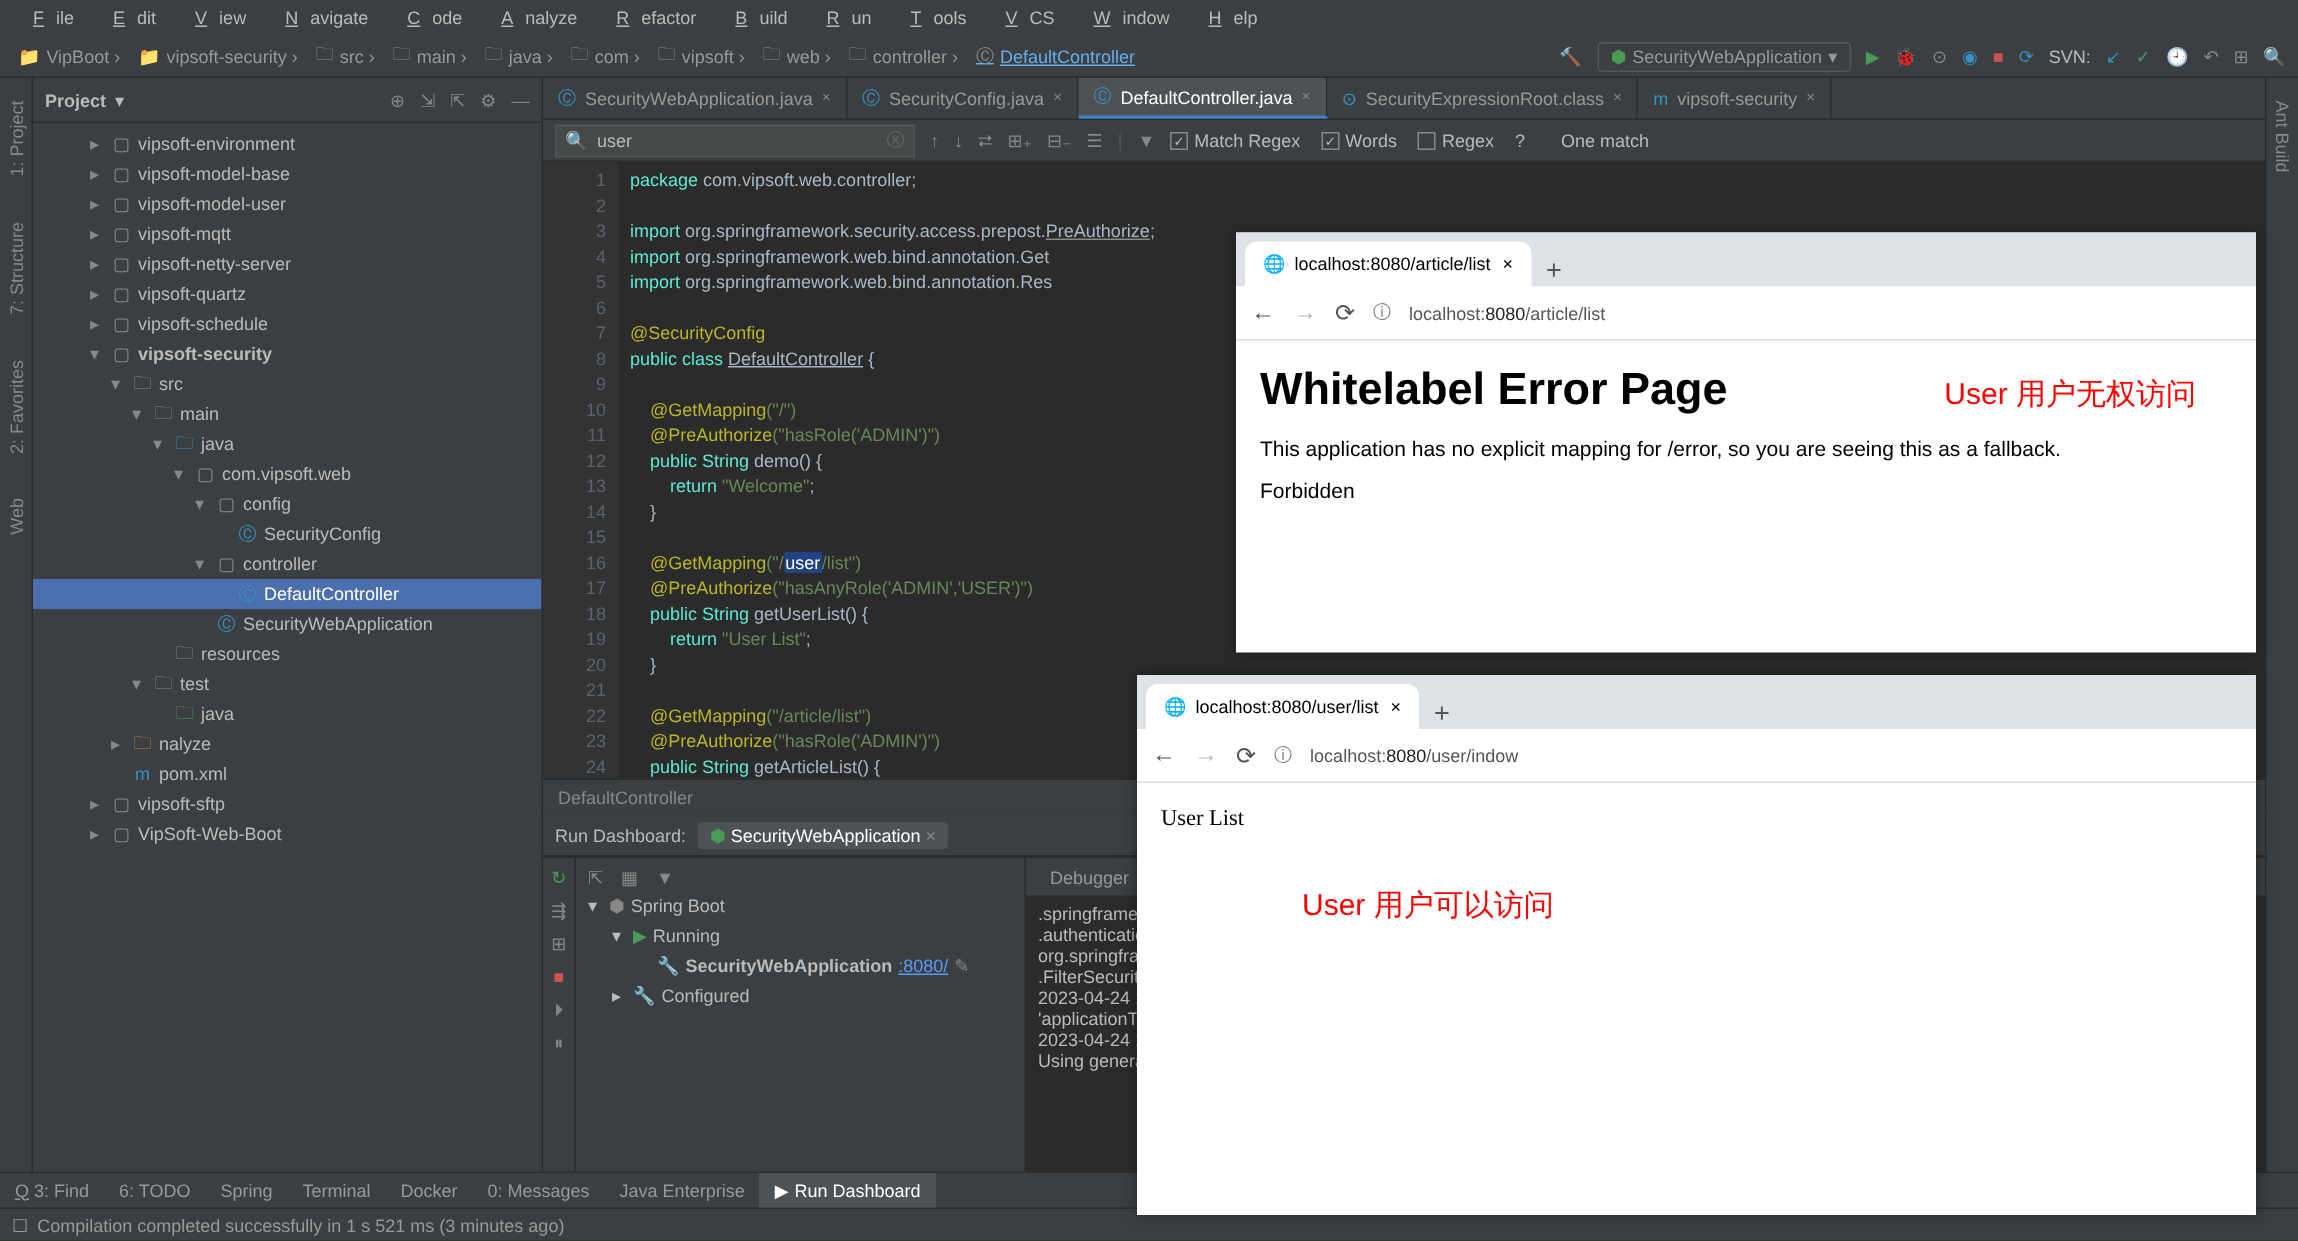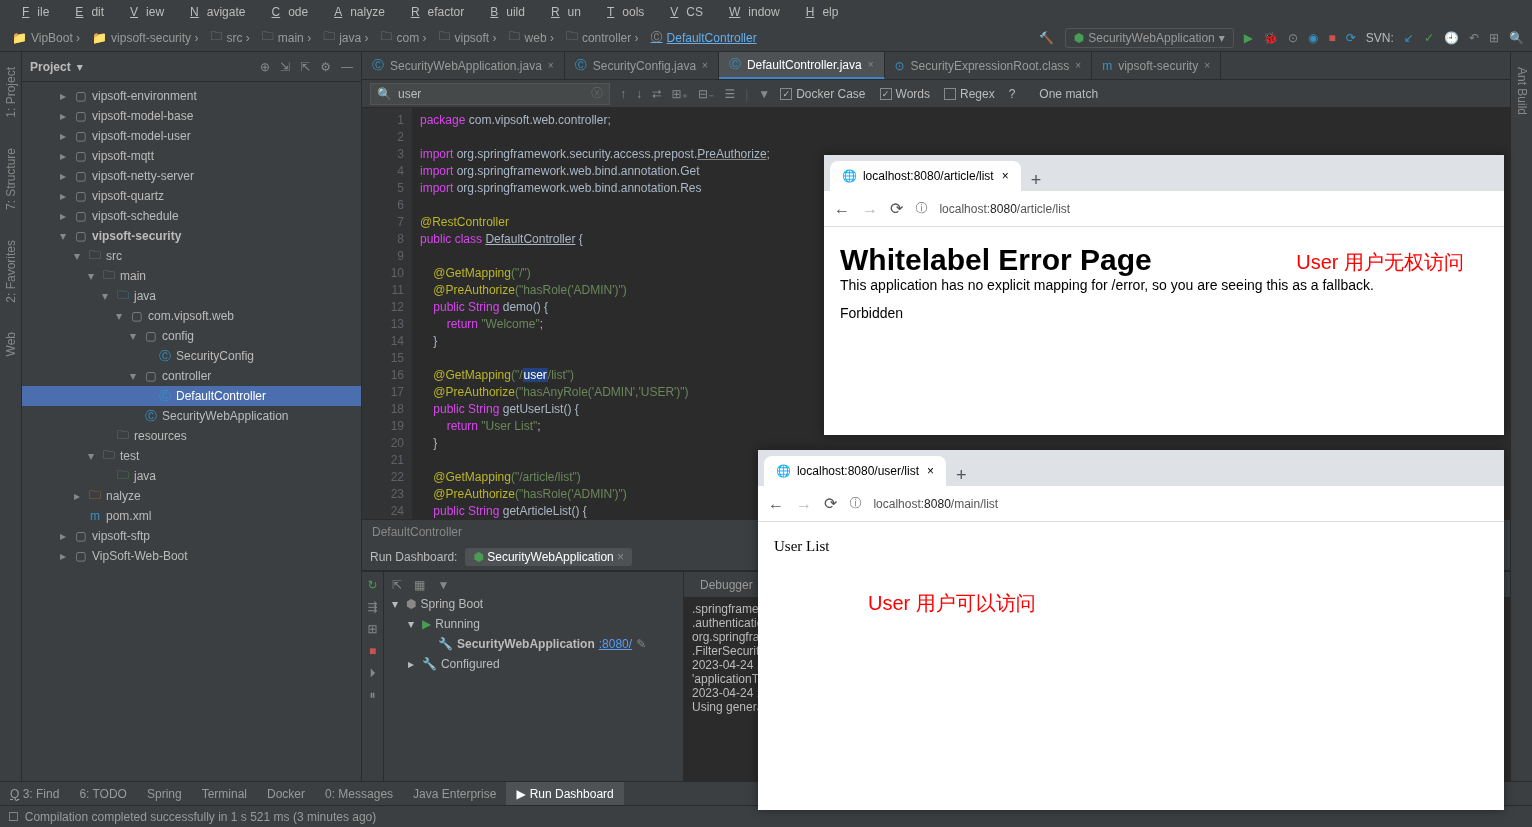--- a/index.html
+++ b/index.html
@@ -30,21 +30,21 @@
 .tab.active{background:#4e5254;color:#fff;border-bottom:2px solid #4083c9}
 .tab .close{color:#888;font-size:10px}
 .searchbar{display:flex;height:28px;background:#3c3f41;align-items:center;padding:0 8px;gap:10px;border-bottom:1px solid #2b2b2b}
 .search-input{flex:0 0 240px;background:#45494a;border:1px solid #555;color:#bbb;height:22px;padding:0 6px;display:flex;align-items:center;gap:6px}
 .search-opts{display:flex;gap:14px;align-items:center}
 .chk{display:flex;align-items:center;gap:4px}
 .chk-box{width:12px;height:12px;border:1px solid #888;display:inline-flex;align-items:center;justify-content:center;font-size:9px}
 .code{flex:1;display:flex;font-family:Consolas,monospace;font-size:13px;line-height:17px;overflow:hidden;position:relative}
 .gutter{width:50px;background:#313335;color:#606366;text-align:right;padding:4px 8px 4px 0}
 .code-body{flex:1;padding:4px 0 4px 8px;white-space:pre;color:#a9b7c6}
-.kw{color:#d946ef}
+.kw{color:#5eead4}
 .str{color:#6a8759}
 .ann{color:#bbb529}
 .hl{background:#214283;color:#fff;padding:0 1px}
 .code-footer{height:24px;background:#3c3f41;border-top:1px solid #2b2b2b;display:flex;align-items:center;padding:0 10px;color:#888}
 .right-gutter{width:22px;background:#3c3f41;border-left:1px solid #2b2b2b;writing-mode:vertical-lr;display:flex;align-items:center;padding-top:10px}
 .right-gutter span{color:#888;padding:5px 2px}
 .bottom-panels{height:210px;display:flex;border-top:1px solid #2b2b2b}
 .dash-header{height:28px;background:#3c3f41;display:flex;align-items:center;padding:0 8px;border-bottom:1px solid #2b2b2b;gap:8px}
 .dash-tab{padding:2px 8px;color:#999}
 .dash-tab.on{background:#4e5254;color:#fff;border-radius:3px}
@@ -64,21 +64,21 @@
 .browser.bot{left:758px;top:450px;width:746px;height:360px}
 .b-tabs{height:36px;background:#dee1e6;display:flex;align-items:flex-end;padding:0 6px}
 .b-tab{background:#fff;height:30px;border-radius:8px 8px 0 0;display:flex;align-items:center;padding:0 12px;gap:8px;font-size:12px;min-width:180px;justify-content:space-between}
 .b-tab .ttl{display:flex;align-items:center;gap:6px}
 .b-new{padding:0 10px;font-size:18px;color:#555}
 .b-addr{height:36px;background:#fff;border-bottom:1px solid #ddd;display:flex;align-items:center;padding:0 10px;gap:12px}
 .b-addr .nav{color:#555;font-size:16px}
 .b-url{flex:1;color:#555;font-size:13px}
 .b-url .host{color:#202124}
 .b-body{padding:16px;font-family:"Times New Roman",serif}
-.b-body h1{font-size:30px;font-weight:bold;}
+.b-body h1{font-size:30px;font-weight:bold;margin-bottom:14px}
 .b-body p{font-size:14px;margin-bottom:12px;font-family:Arial}
 .ann-red{position:absolute;color:#ff0000;font-size:20px;font-family:"Microsoft YaHei",Arial}
 .icon-btn{cursor:pointer;color:#888}
 .green-arrow{color:#499c54}
 .u{text-decoration:underline}
 </style>
 </head>
 <body>
 
 <div class="menubar" id="menubar">
@@ -317,21 +317,21 @@
       <span class="icon-btn">↓</span>
       <span class="icon-btn">⮂</span>
       <span class="icon-btn">⊞₊</span>
       <span class="icon-btn">⊟₋</span>
       <span class="icon-btn">☰</span>
       <span style="color:#555">|</span>
       <span class="icon-btn">▼</span>
       <div class="search-opts">
         <span class="chk">
             <span class="chk-box">✓</span>
-            <span>Docker Case</span>
+            <span>Match Regex</span>
           </span>
         <span class="chk">
             <span class="chk-box">✓</span>
             <span>Words</span>
           </span>
         <span class="chk">
             <span class="chk-box"></span>
             <span>Regex</span>
           </span>
         <span>?</span>
@@ -364,21 +364,21 @@
           <div>22</div>
           <div>23</div>
           <div>24</div>
         </div>
       <div class="code-body" id="codebody"><span class="kw">package</span> com.vipsoft.web.controller;
 
 <span class="kw">import</span> org.springframework.security.access.prepost.<span class="u" style="text-decoration-color:#888">PreAuthorize</span>;
 <span class="kw">import</span> org.springframework.web.bind.annotation.Get
 <span class="kw">import</span> org.springframework.web.bind.annotation.Res
 
-<span class="ann">@RestController</span>
+<span class="ann">@SecurityConfig</span>
 <span class="kw">public class </span><span class="u">DefaultController</span> {
 
     <span class="ann">@GetMapping</span><span class="str">("/")</span>
     <span class="ann">@PreAuthorize</span><span class="str">("hasRole('ADMIN')")</span>
     <span class="kw">public String </span>demo() {
         <span class="kw">return </span><span class="str">"Welcome"</span>;
     }
 
     <span class="ann">@GetMapping</span><span class="str">("/</span><span class="hl">user</span><span class="str">/list")</span>
     <span class="ann">@PreAuthorize</span><span class="str">("hasAnyRole('ADMIN','USER')")</span>
@@ -546,20 +546,20 @@
       <span>×</span>
     </div>
     <span class="b-new">+</span>
   </div>
   <div class="b-addr">
     <span class="nav">←</span>
     <span class="nav" style="color:#bbb">→</span>
     <span class="nav">⟳</span>
     <span style="color:#777">ⓘ</span>
     <span class="b-url">
-      <span>localhost:</span><span class="host">8080</span><span>/main/list</span>
+      <span>localhost:</span><span class="host">8080</span><span>/user/indow</span>
     </span>
   </div>
   <div class="b-body">
     <p style="font-family:'Times New Roman';font-size:15px">User List</p>
   </div>
   <div class="ann-red" style="left:110px;top:140px">User 用户可以访问</div>
 </div>
 
 </body></html>

